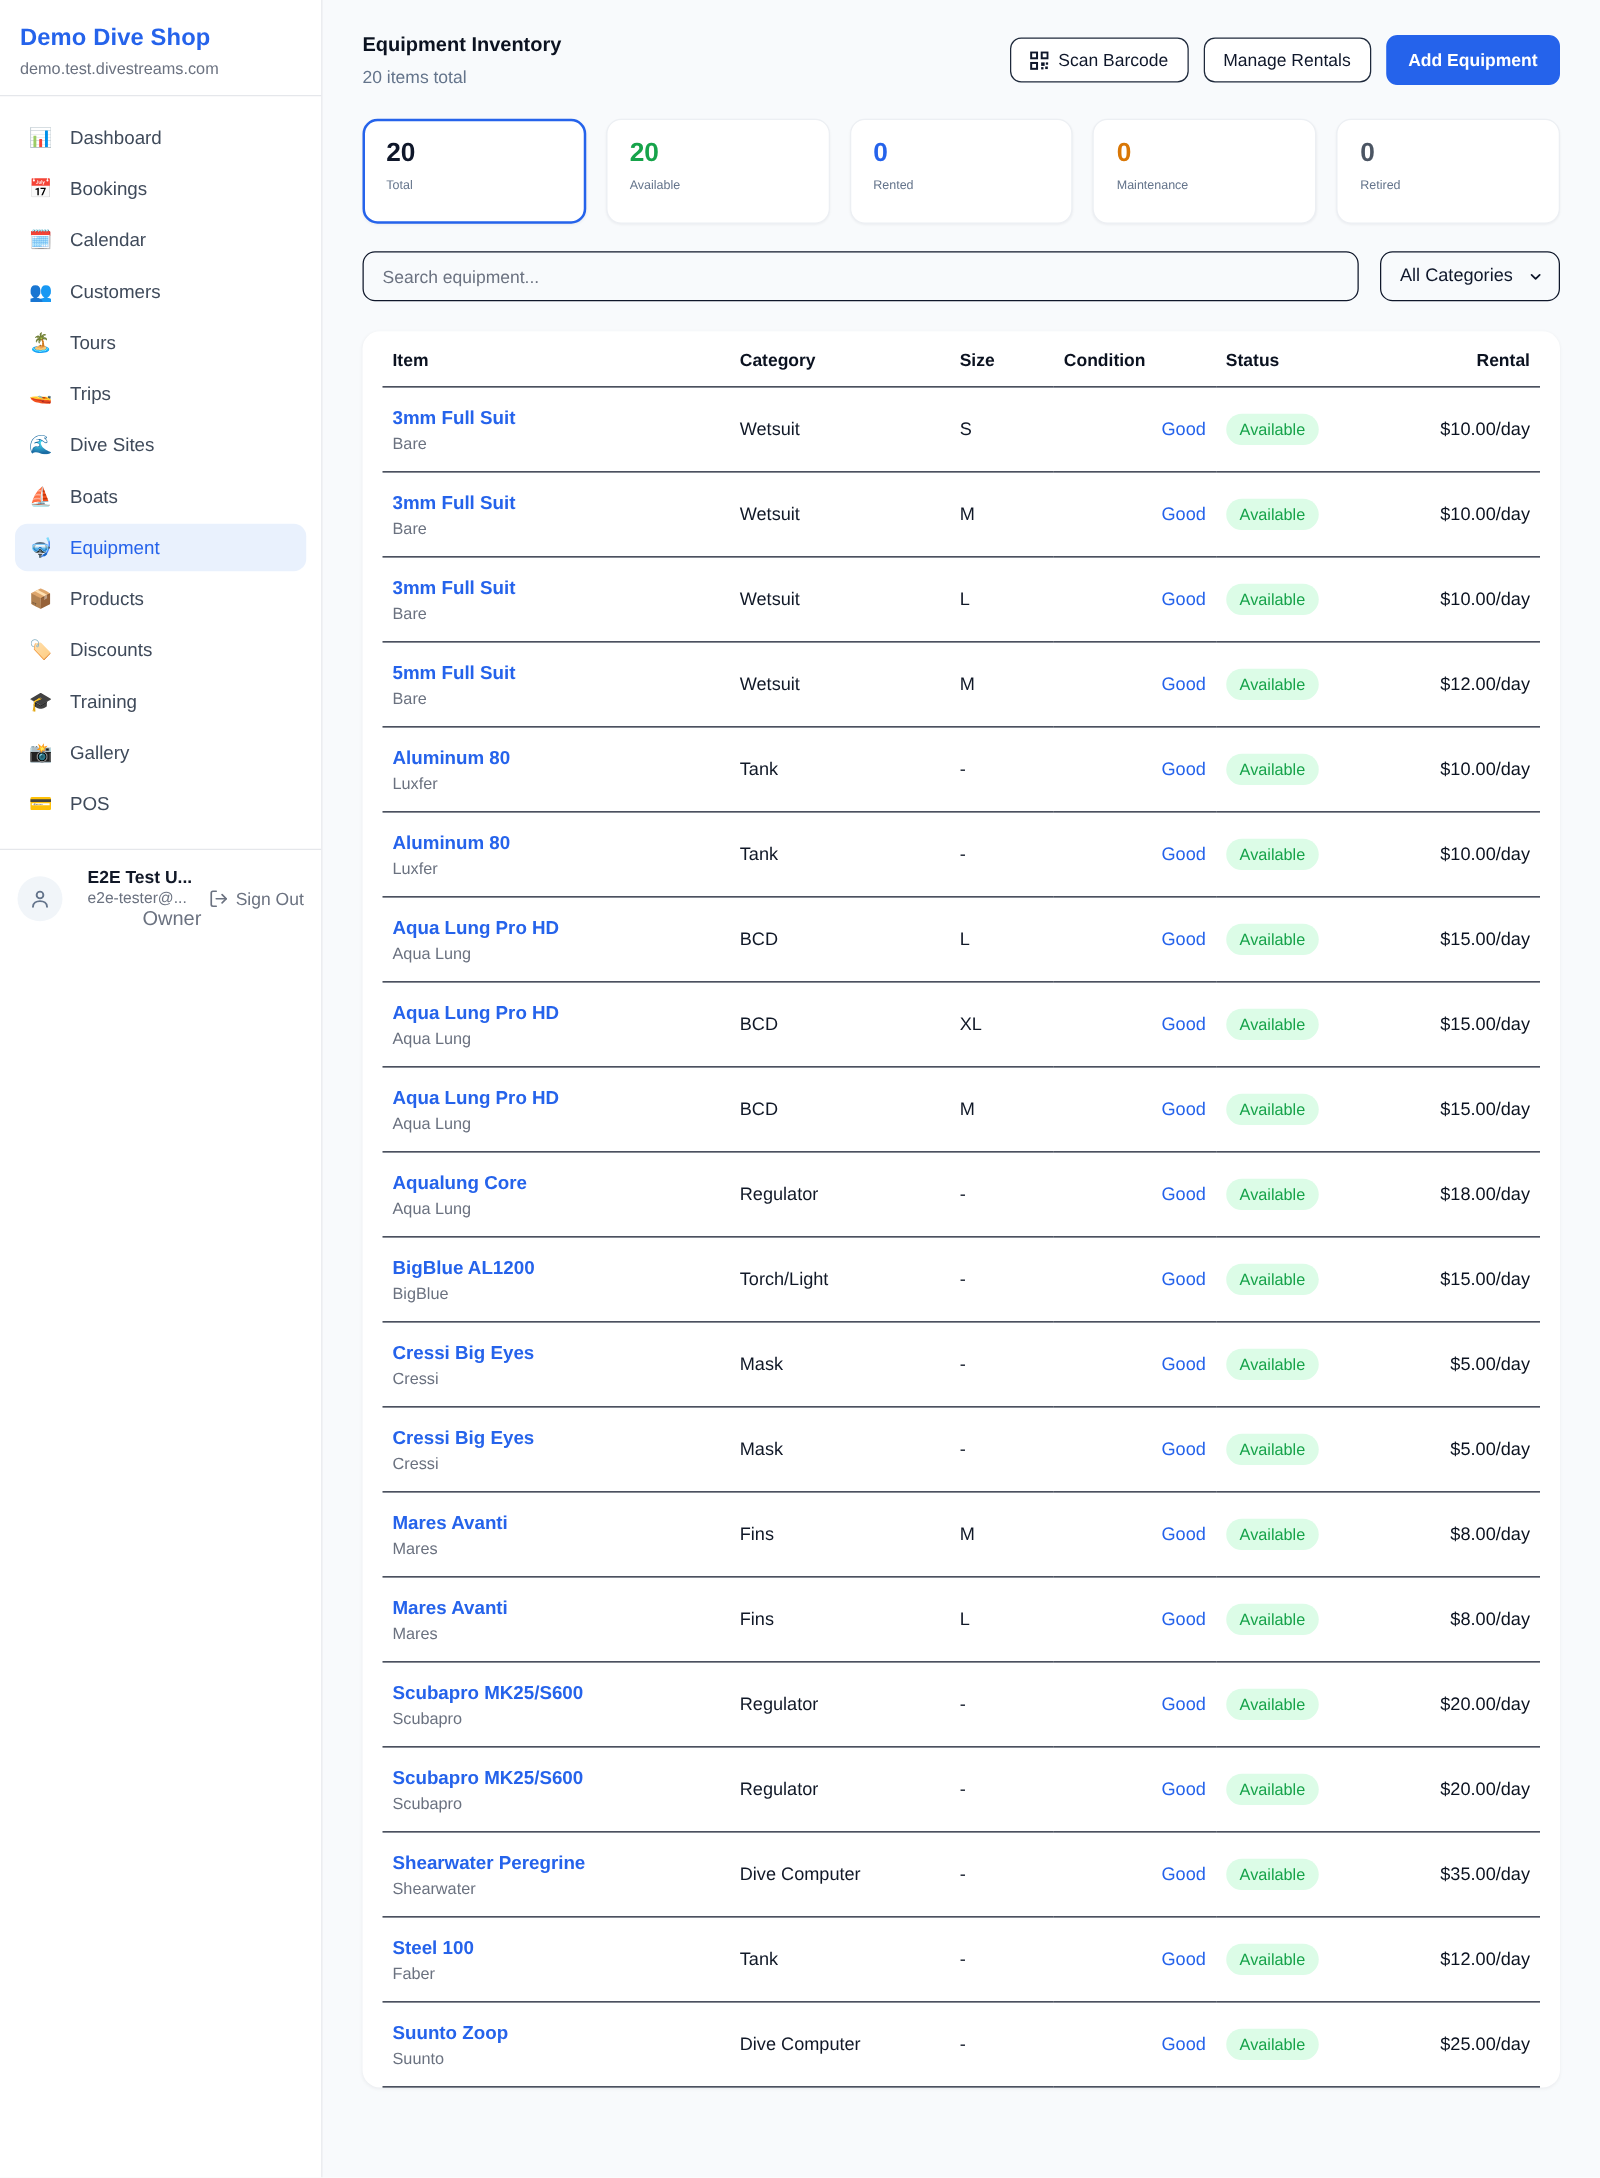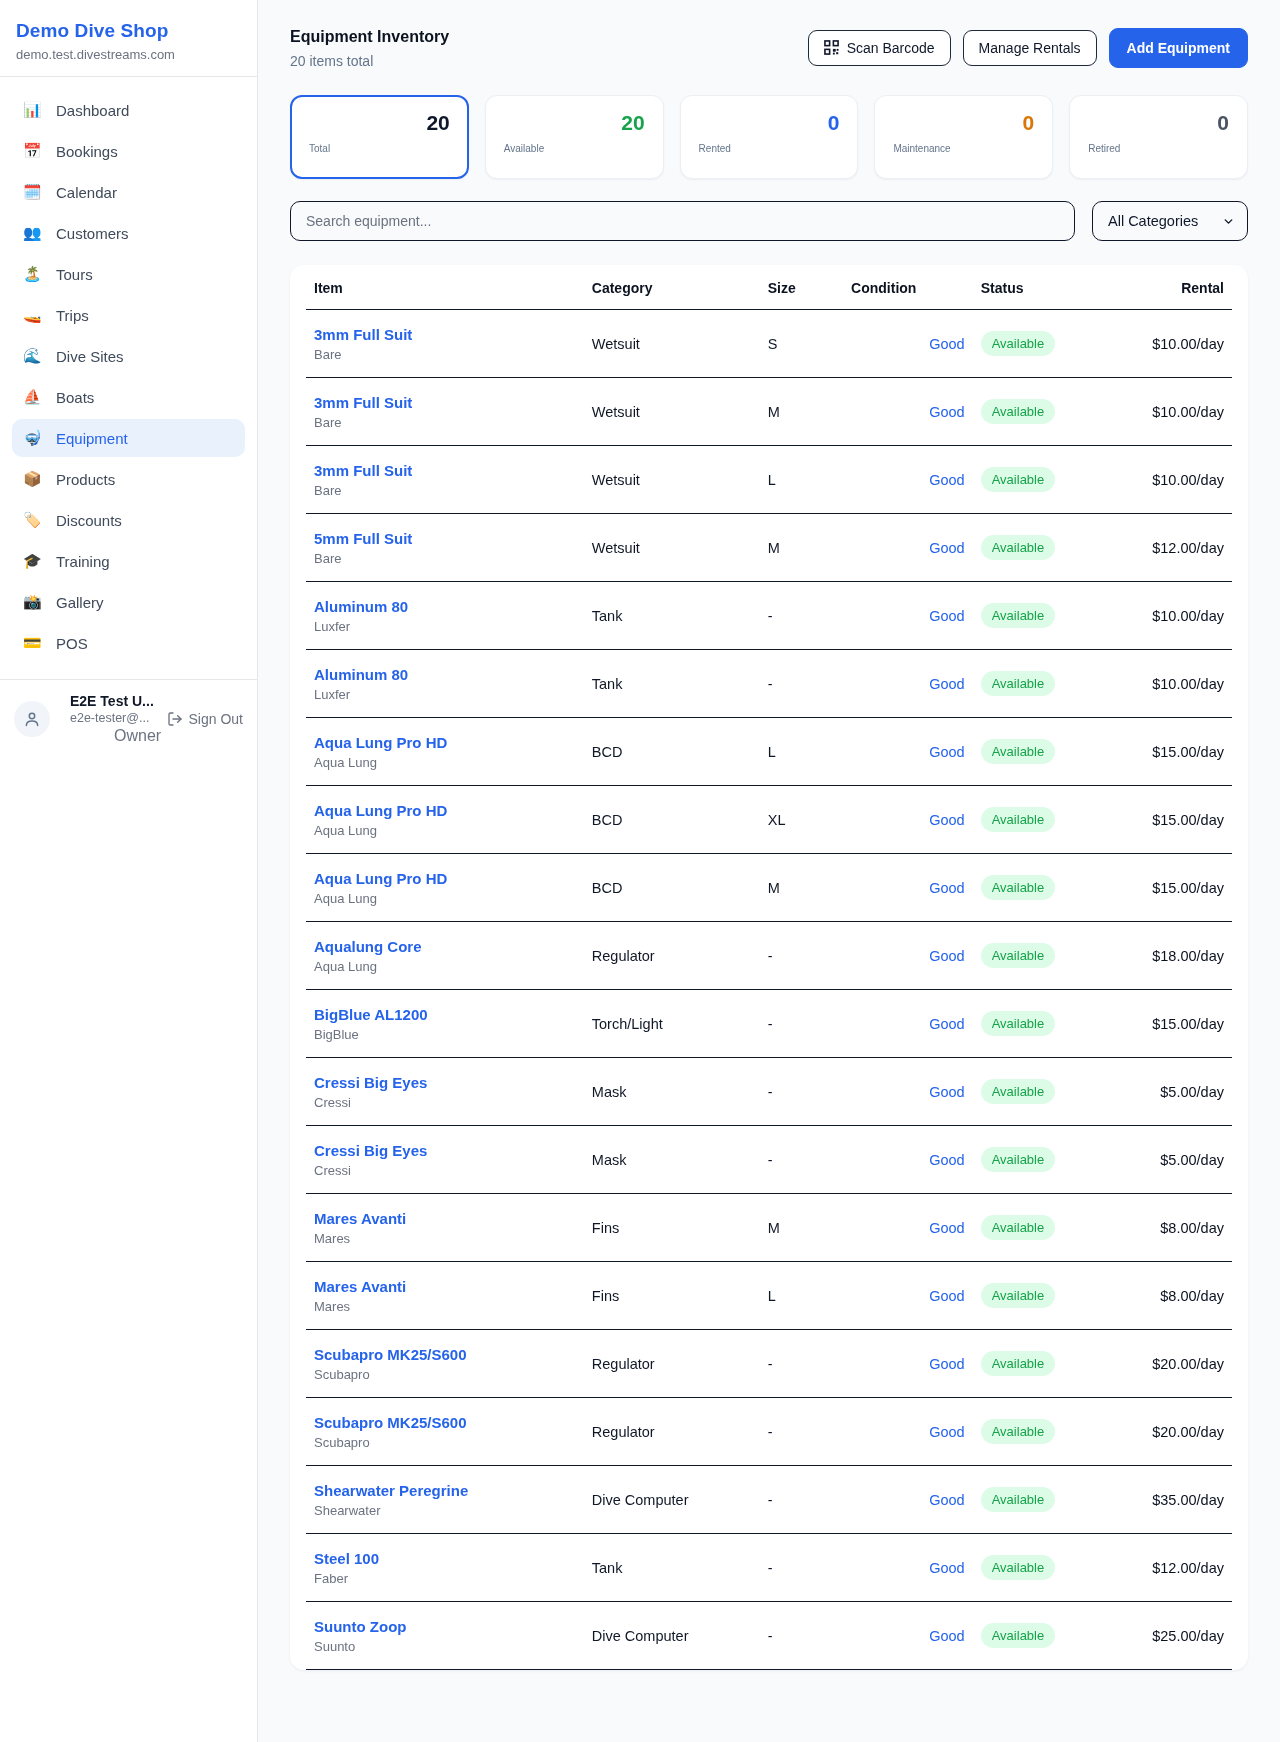--- a/index.html
+++ b/index.html
@@ -22,35 +22,35 @@
   .user-email { font-size:12.5px; color:#6b7280; margin-top:2px; white-space:nowrap; }
   .user-role { font-size:16px; color:#6b7280; margin-top:2px;margin-left:44px; }
   .signout { display:flex; align-items:center; gap:6px; color:#6b7280; font-size:14px; cursor:pointer; white-space:nowrap; }
 
   
   .main { flex:1; padding:28px 32px 30px; }
   .header-row { display:flex; justify-content:space-between; align-items:flex-start; }
   .page-title { font-size:16px; font-weight:bold; color:#0b1220; }
   .page-sub { font-size:14px; color:#64748b; margin-top:7px; }
   .header-actions { display:flex; gap:12px; align-items:center; }
-  .btn { display:flex; align-items:flex-start; gap:8px; background:#fff; border:1px solid #1e293b; border-radius:9px; padding:9px 15px; font-size:14px; color:#0f172a; cursor:pointer; font-family:inherit; }
+  .btn { display:flex; align-items:center; gap:8px; background:#fff; border:1px solid #1e293b; border-radius:9px; padding:9px 15px; font-size:14px; color:#0f172a; cursor:pointer; font-family:inherit; }
   .btn-primary { background:#2563eb; border:1px solid #2563eb; color:#fff; font-weight:bold; padding:11px 17px; border-radius:9px; }
 
   
   .stats { display:grid; grid-template-columns:repeat(5,1fr); gap:16px; margin-top:26px; }
   .stat-card { background:#fff; border:1px solid #eceff3; border-radius:12px; padding:15px 18px; box-shadow:0 1px 2px rgba(15,23,42,.05); height:84px; }
   .stat-card.selected { border:2px solid #2563eb; padding:14px 17px; }
-  .stat-value { font-size:21px; font-weight:bold;text-align:right; }
+  .stat-value { font-size:21px; font-weight:bold; }
   .stat-label { font-size:10px; color:#64748b; margin-top:8px; }
 
   
   .filters { display:flex; gap:17px; margin-top:22px; }
   .search-input { flex:1; border:1px solid #0f172a; border-radius:10px; padding:11px 15px; font-size:14px; background:#f8fafc; color:#7f1d1d; font-family:inherit; outline:none; }
   .search-input::placeholder { color:#6b7280; }
-  .select-box { width:156px; border:1px solid #0f172a; border-radius:10px; background:#f8fafc; padding:10px 12px 10px 15px; font-size:14.5px; display:flex; align-items:center; justify-content:space-between; cursor:pointer; }
+  .select-box { width:144px; border:1px solid #0f172a; border-radius:10px; background:#f8fafc; padding:10px 12px 10px 15px; font-size:14.5px; display:flex; align-items:center; justify-content:space-between; cursor:pointer; }
 
   
   .table-card { background:#fff; border-radius:14px; margin-top:24px; padding:0 16px; box-shadow:0 1px 3px rgba(15,23,42,.06); }
   table { width:100%; border-collapse:collapse; }
   thead th { text-align:left; font-size:14px; font-weight:bold; color:#0b1220; padding:15px 8px 13px; border-bottom:1.5px solid #0f172a; }
   thead th.right, td.right { text-align:right; }
   tbody td { border-bottom:1px solid #10192b; padding:13px 8px; vertical-align:middle; height:68px; }
   .item-name { color:#2563eb; font-weight:bold; font-size:15px; }
   .item-brand { color:#6b7280; font-size:13px; margin-top:4px; }
   .cell-plain { font-size:14.5px; color:#101827; }

